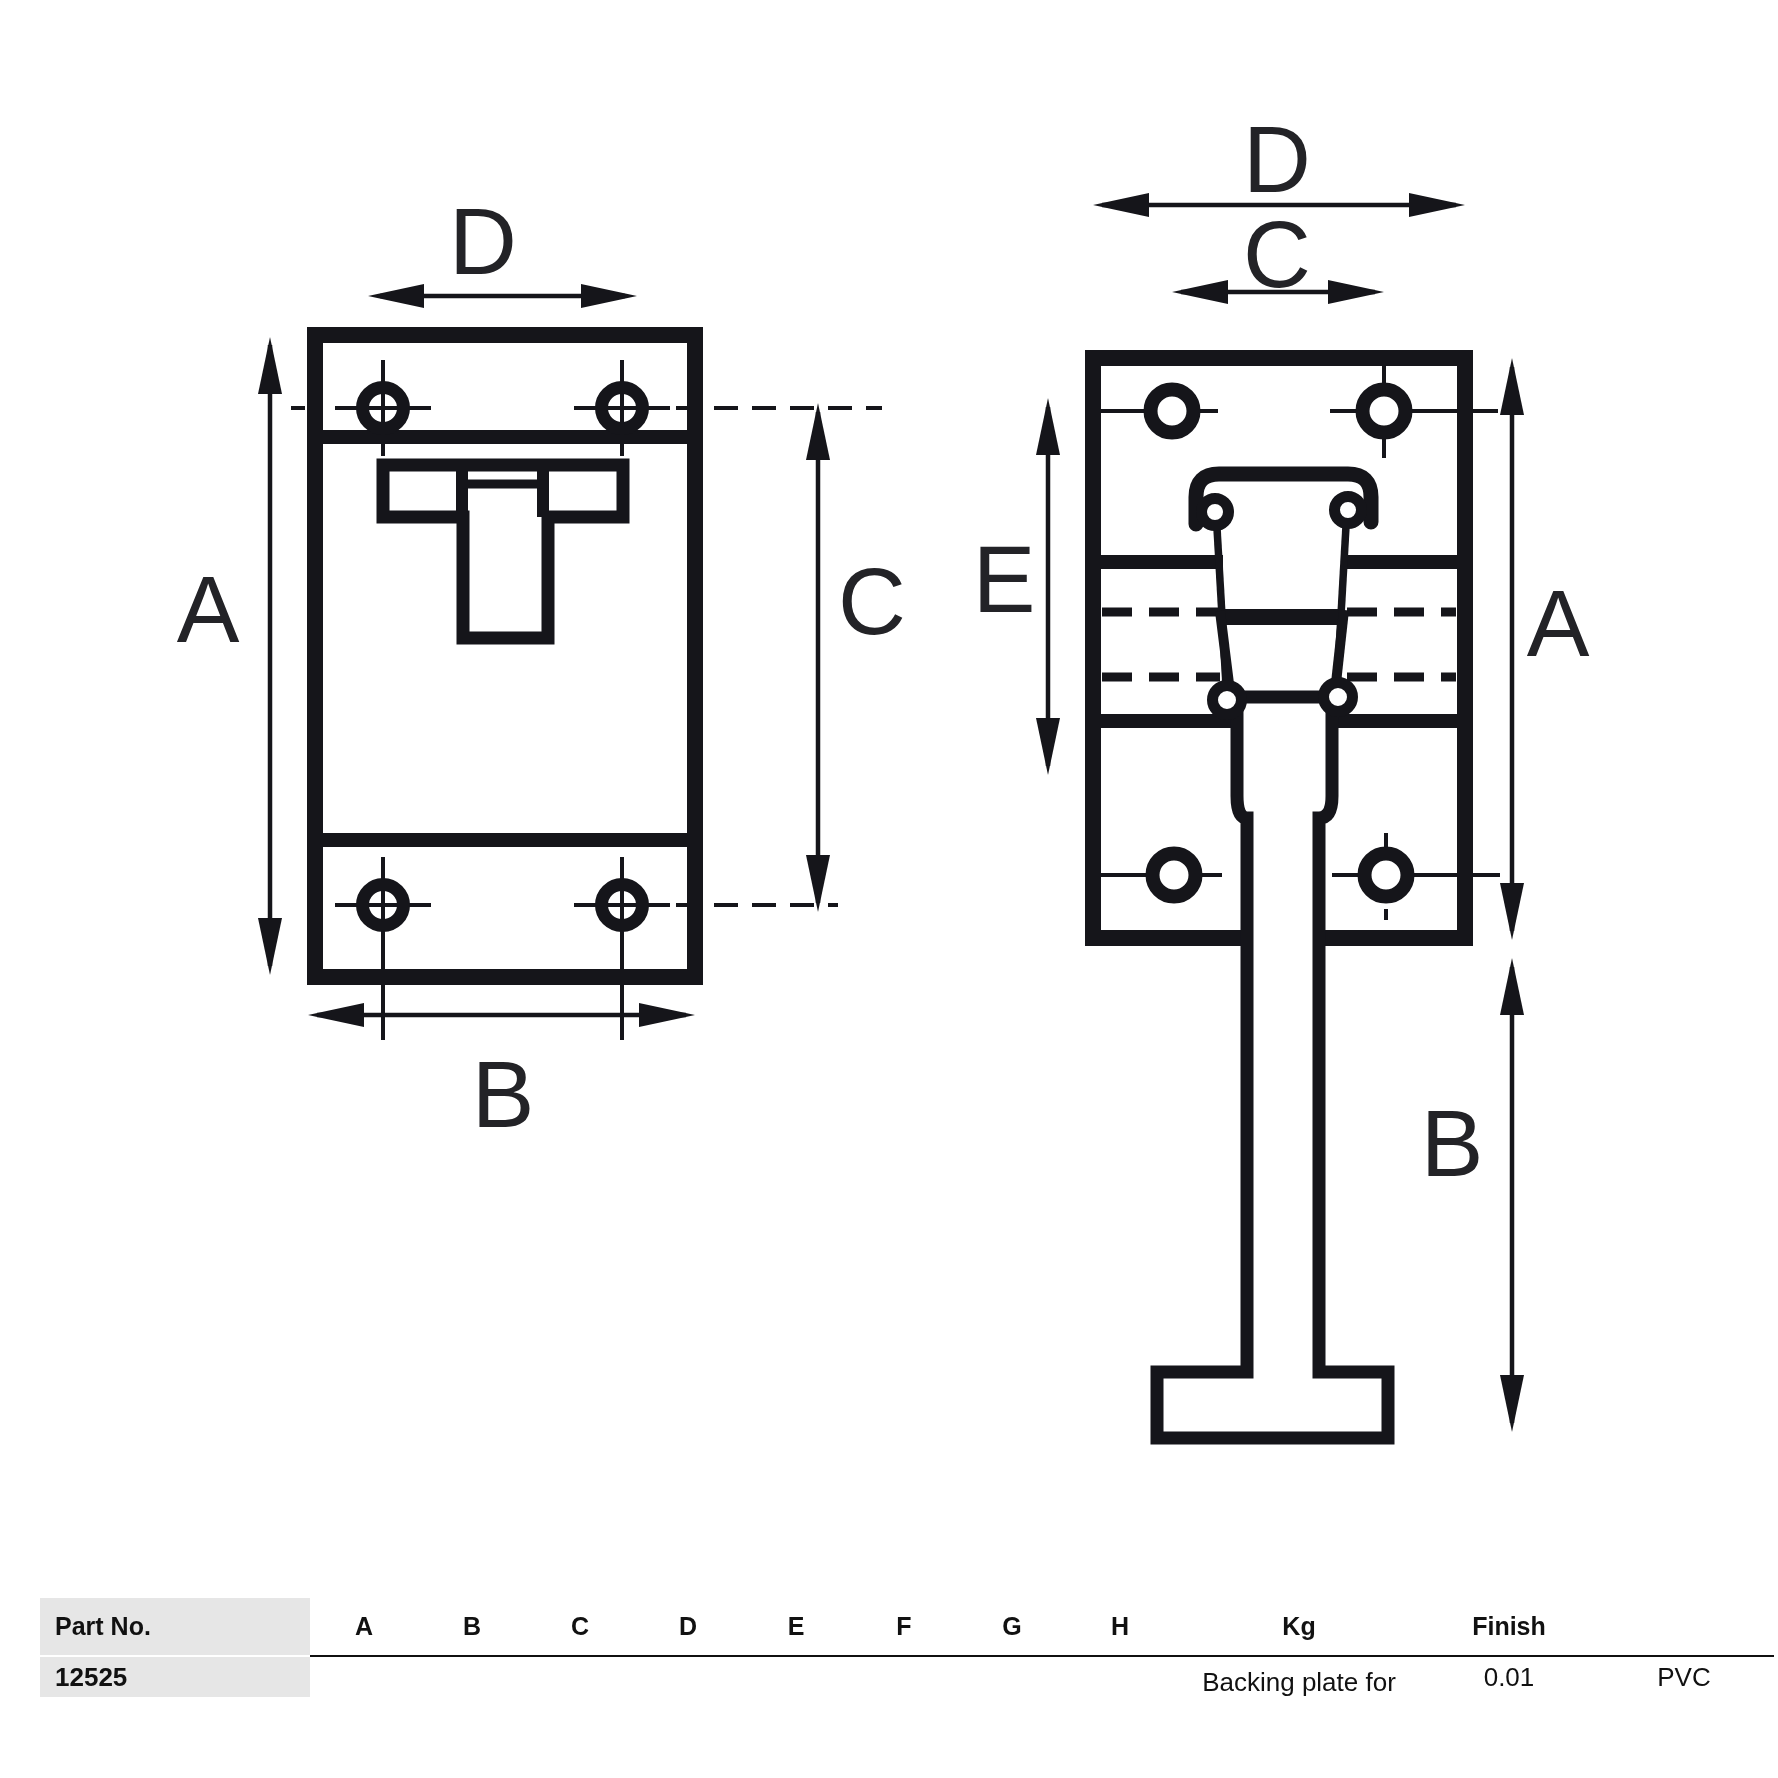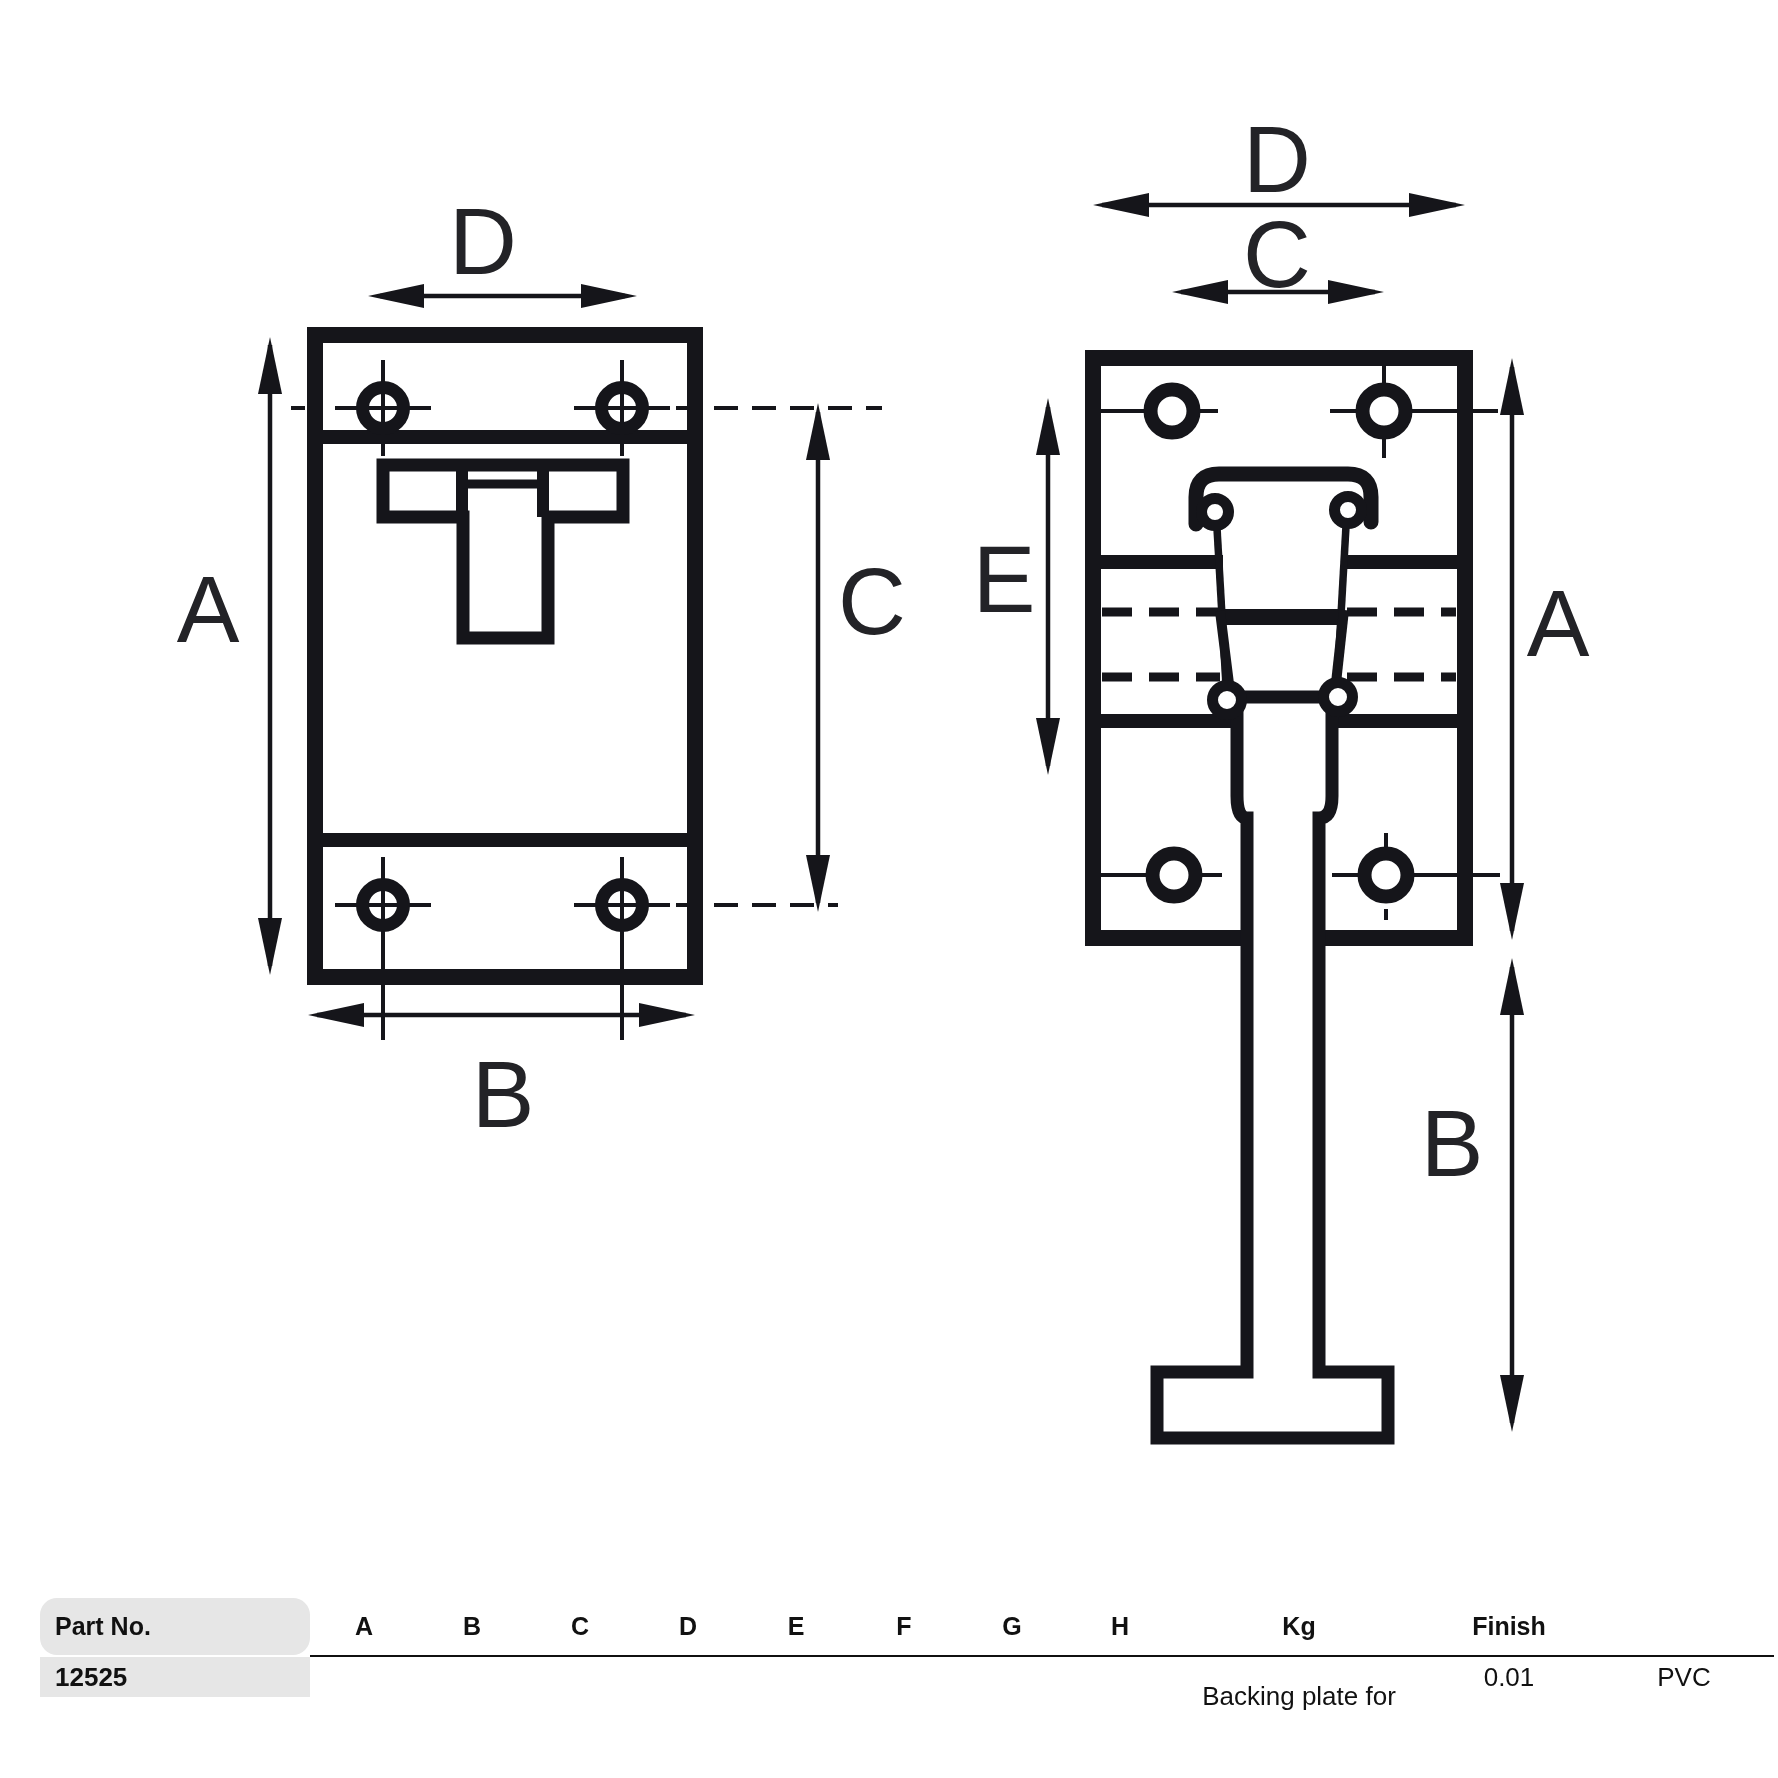--- a/index.html
+++ b/index.html
@@ -8,25 +8,25 @@
   svg{position:absolute;left:0;top:0;}
   .ln{stroke:#15151a;fill:none;}
   .fillw{fill:#ffffff;stroke:#15151a;}
   .dim-label{font-family:"Liberation Sans",sans-serif;font-size:94px;fill:#232327;
              text-anchor:middle;}
   .head{fill:#15151a;stroke:none;}
   
   #spec{position:absolute;left:40px;top:1598px;width:1734px;font-size:26px;color:#111;}
   .trow{display:grid;grid-template-columns:270px repeat(8,108px) 250px 170px 180px;}
   .cell{display:flex;align-items:center;justify-content:center;height:57px;}
-  .thead .cell{font-weight:700;font-size:25px;border-radius:17px;}
+  .thead .cell{font-weight:700;font-size:25px;}
   .cell.part{justify-content:flex-start;padding-left:15px;background:#e6e6e6;font-weight:700;}
   .rule{height:2px;background:#101010;margin-left:270px;}
   .tbody .cell{height:40px;}
-  .tbody .cell.item-cell{align-items:flex-start;padding-top:24px;}
+  .tbody .cell.item-cell{align-items:flex-start;padding-top:10px;}
 </style>
 </head>
 <body>
 
 <div id="stage">
 
 <svg width="1778" height="1570" viewBox="0 0 1778 1570">
 
   <g>
     <rect class="fillw" x="315" y="335" width="380" height="642" stroke-width="16"></rect>

